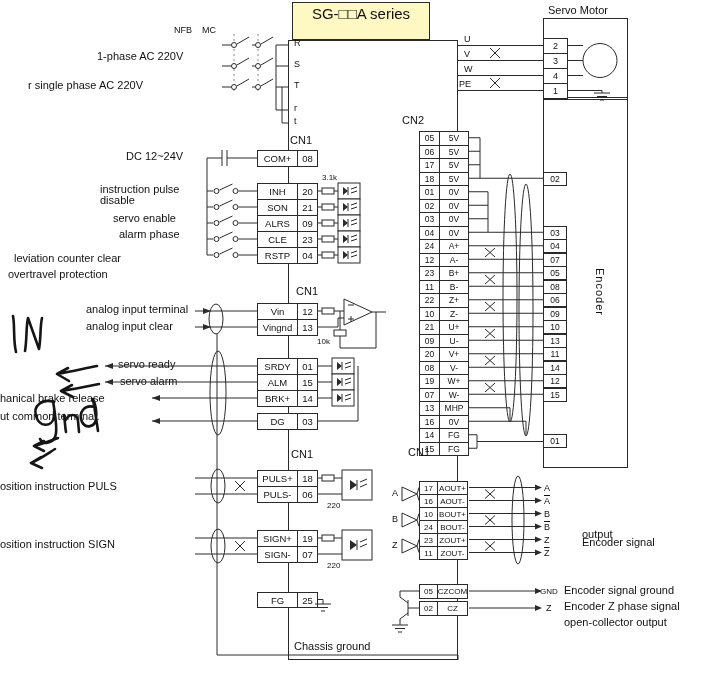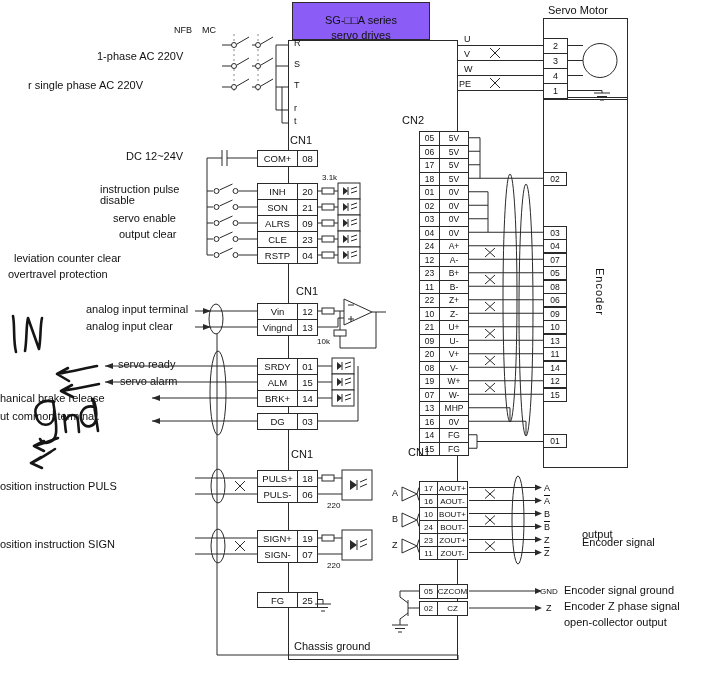--- a/index.html
+++ b/index.html
@@ -4,22 +4,22 @@
 <style>
   html,body{margin:0;padding:0;background:#fff}
   .stage{position:relative;width:724px;height:676px;background:#fff;overflow:hidden;
          font-family:"Liberation Sans",sans-serif;color:#111}
   .lbl{position:absolute;font-size:11px;line-height:12px;white-space:nowrap}
   .sm{font-size:8px}
   .md{font-size:9px}
   .ov{text-decoration:overline}
   .vert{writing-mode:vertical-rl;font-size:11px;letter-spacing:1px}
   .box{position:absolute;border:1px solid #2a2a2a;box-sizing:border-box;background:transparent}
-  .title-box{left:292px;top:2px;width:138px;height:38px;background:#8b5cf6;text-align:center;
-             font-size:11px;line-height:15px;padding-top:10px}
+  .title-box{left:292px;top:2px;width:138px;height:38px;background:#fef9c3;text-align:center;
+             font-size:15px;line-height:15px;padding-top:3px}
   .drive-box{left:288px;top:40px;width:170px;height:620px}
   .motor-box{left:543px;top:18px;width:85px;height:82px}
   .encoder-box{left:543px;top:97px;width:85px;height:371px}
   .vtable{position:absolute;background:#fff;border-right:1px solid #2a2a2a;border-bottom:1px solid #2a2a2a}
   .trow{display:flex}
   .tcell{border-left:1px solid #2a2a2a;border-top:1px solid #2a2a2a;box-sizing:border-box;
          display:flex;align-items:center;justify-content:center;background:#fff}
   .t-left .tcell{height:16px;font-size:9.5px}
   .t-left .c-name{width:40px}
   .t-left .c-pin{width:20px}
@@ -48,39 +48,38 @@
 </head>
 <body>
 
 <div class="stage">
 
   <div class="box drive-box"></div>
   <div class="box motor-box"></div>
   <div class="box encoder-box"></div>
   <div class="box title-box">
     <div>SG-□□A series</div>
-    <div>servo drives</div>
   </div>
 
   <div class="lbl md" style="left:174px;top:24px">NFB</div>
   <div class="lbl md" style="left:202px;top:24px">MC</div>
   <div class="lbl" style="left:97px;top:50px">1-phase AC 220V</div>
   <div class="lbl" style="left:28px;top:79px">r single phase AC 220V</div>
   <div class="lbl md" style="left:294px;top:37px">R</div>
   <div class="lbl md" style="left:294px;top:58px">S</div>
   <div class="lbl md" style="left:294px;top:79px">T</div>
   <div class="lbl md" style="left:294px;top:102px">r</div>
   <div class="lbl md" style="left:294px;top:115px">t</div>
 
   <div class="lbl" style="left:290px;top:134px">CN1</div>
   <div class="lbl" style="left:126px;top:150px">DC 12~24V</div>
   <div class="lbl" style="left:100px;top:183px">instruction pulse</div>
   <div class="lbl" style="left:100px;top:194px">disable</div>
   <div class="lbl" style="left:113px;top:212px">servo enable</div>
-  <div class="lbl" style="left:119px;top:228px">output clear</div>
+  <div class="lbl" style="left:119px;top:228px">alarm phase</div>
   <div class="lbl" style="left:14px;top:252px">leviation counter clear</div>
   <div class="lbl" style="left:8px;top:268px">overtravel protection</div>
   <div class="lbl sm" style="left:322px;top:172px">3.1k</div>
 
   <div class="vtable t-left" style="left:257px;top:150px">
     <div class="trow">
       <div class="tcell c-name">COM+</div>
       <div class="tcell c-pin">08</div>
     </div>
   </div>

